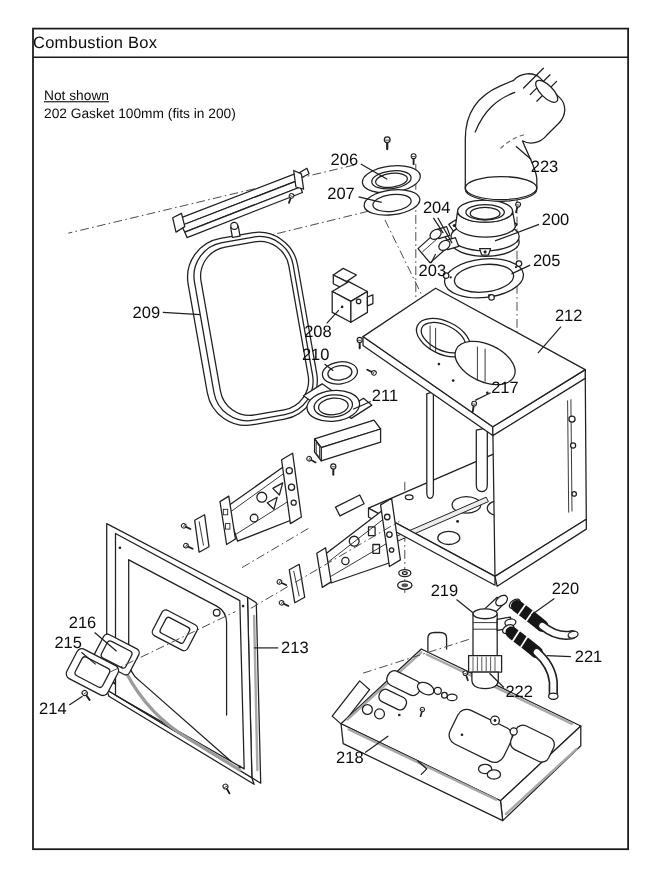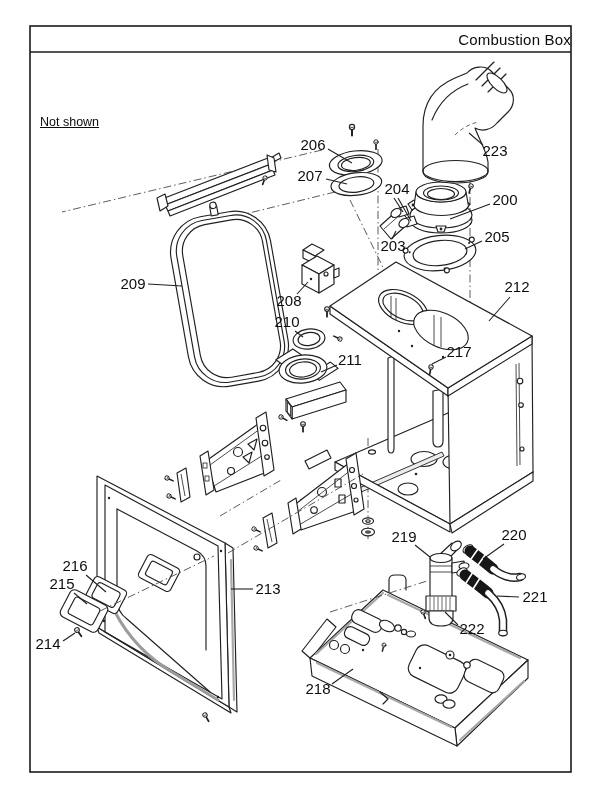--- a/index.html
+++ b/index.html
@@ -18,23 +18,23 @@
   .tube{stroke:#202020;stroke-width:8.5;fill:none;stroke-linecap:round;}
   .tubein{stroke:#ffffff;stroke-width:5.5;fill:none;stroke-linecap:round;}
   .wring{stroke:#ffffff;stroke-width:1.6;fill:none;}
   .fillg{fill:#ececec;stroke:#202020;stroke-width:0.9;}
   .dot{fill:#202020;stroke:none;}
   .hatch{stroke:#444444;stroke-width:0.8;}
   .part-label{font:15px "Liberation Sans",sans-serif;fill:#0d0d0d;text-anchor:middle;dominant-baseline:middle;}
   .leader{stroke:#202020;stroke-width:1.1;}
   
   #title-bar{position:absolute;left:30px;top:27px;width:541px;height:25px;line-height:25px;
-             text-align:right;font-size:15px;color:#0c0c0c;letter-spacing:0.2px;}
+             text-align:left;font-size:15px;color:#0c0c0c;letter-spacing:0.2px;}
   #notes{position:absolute;left:40px;top:80px;font-size:12.5px;color:#0c0c0c;line-height:1.2;}
-  #notes .hd{text-decoration:underline;margin-bottom:1px;margin-top:35px;}
+  #notes .hd{text-decoration:underline;margin-bottom:1px;}
 </style>
 </head>
 <body>
 
 <div id="page">
 
 <svg id="art" width="600" height="800" viewBox="0 0 600 800" xmlns="http://www.w3.org/2000/svg">
   <defs>
     <g id="scr">
       <line x1="0" y1="2.2" x2="0" y2="8.5" style="stroke:#202020;stroke-width:2;stroke-linecap:round"></line>
@@ -431,15 +431,16 @@
         <text x="472" y="630" class="part-label">222</text>
         <line x1="332" y1="684" x2="353" y2="669" class="leader"></line>
         <text x="318" y="690" class="part-label">218</text>
       </g>
 </svg>
 
 <div id="title-bar">Combustion Box</div>
 
 <div id="notes">
   <div class="hd">Not shown</div>
+  <div>202 Gasket 100mm (fits in 200)</div>
 </div>
 
 </div>
 
 </body></html>

